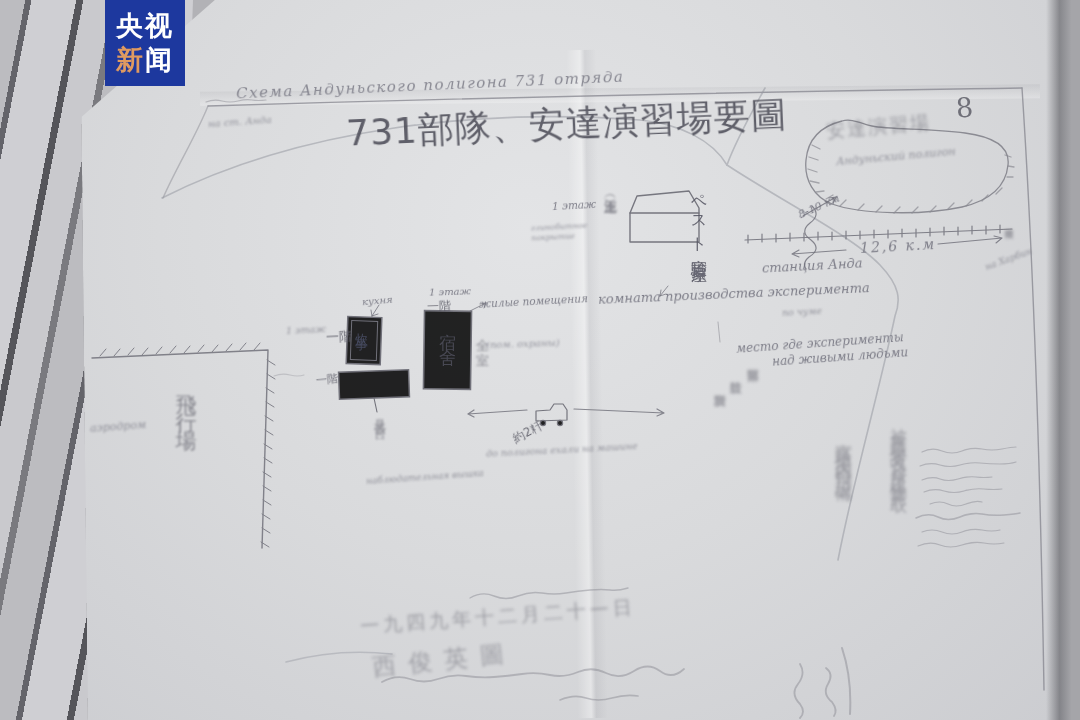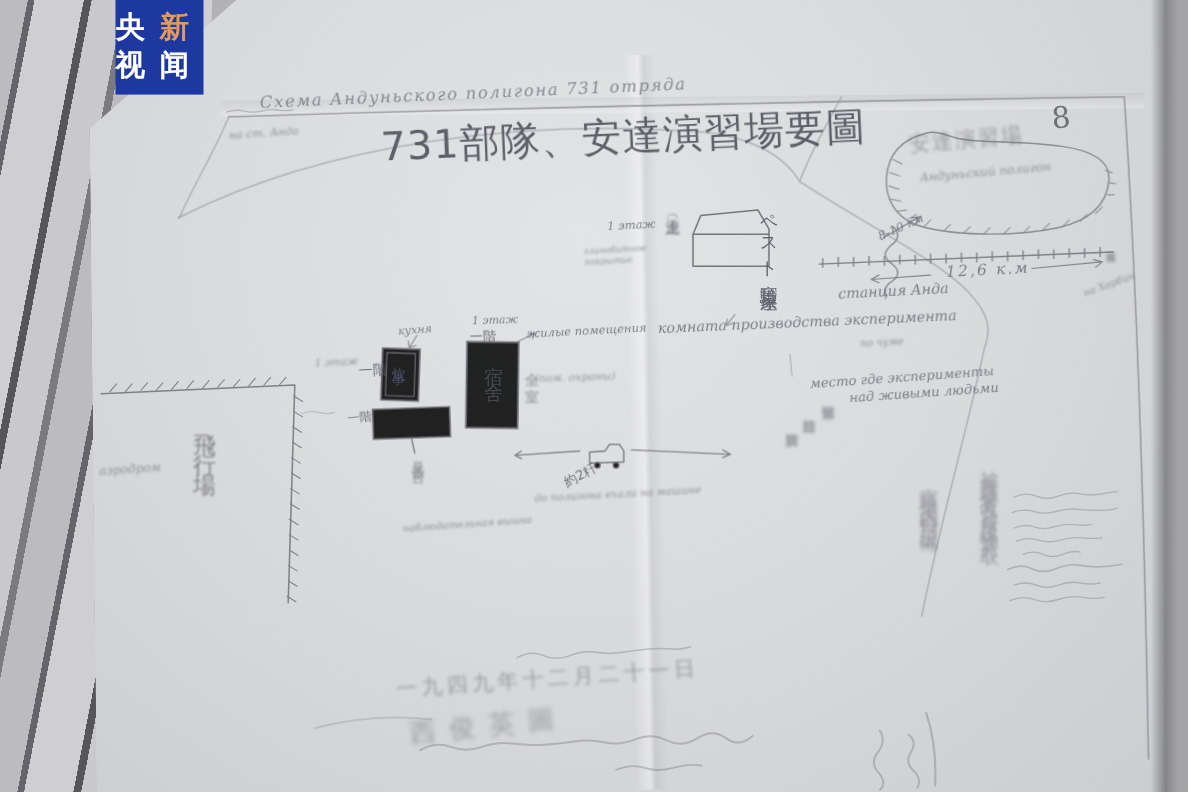--- a/index.html
+++ b/index.html
@@ -15,21 +15,21 @@
     transform:rotate(-0.6deg);
     box-shadow:-10px 4px 18px rgba(20,20,25,.45);}
   .edge-r{position:absolute;right:0;top:0;width:34px;height:720px;
     background:linear-gradient(90deg,rgba(0,0,0,0),rgba(60,60,66,.50) 40%,#a5a5a9 75%);}
   .fold-v{position:absolute;left:572px;top:50px;width:30px;height:668px;
     background:linear-gradient(90deg,rgba(255,255,255,0),rgba(255,255,255,.38) 45%,rgba(110,110,120,.10) 62%,rgba(255,255,255,0));
     transform:rotate(-1deg);}
   .fold-h{position:absolute;left:200px;top:88px;width:840px;height:14px;
     background:linear-gradient(180deg,rgba(120,120,128,.10),rgba(255,255,255,.25));transform:rotate(-0.5deg);}
   .logo{position:absolute;left:105px;top:0;width:80px;height:86px;
-    display:flex;flex-direction:row;align-items:center;justify-content:center;
+    display:flex;flex-direction:column;align-items:center;justify-content:center;
     font-weight:bold;line-height:34px;letter-spacing:2px;}
   .logo .r1{font-size:27px;}
   .logo .r2{font-size:27px;}
   .lbl{position:absolute;white-space:nowrap;}
   .ru{font-family:"DejaVu Serif",serif;font-style:italic;color:#71717d;}
   .zh{font-family:"DejaVu Sans",sans-serif;color:#5c5c67;}
   .v{writing-mode:vertical-rl;text-orientation:upright;}
   .b1{filter:blur(.45px);opacity:.88;}
   .b2{filter:blur(.8px);opacity:.68;}
   .b3{filter:blur(1.4px);opacity:.5;}

